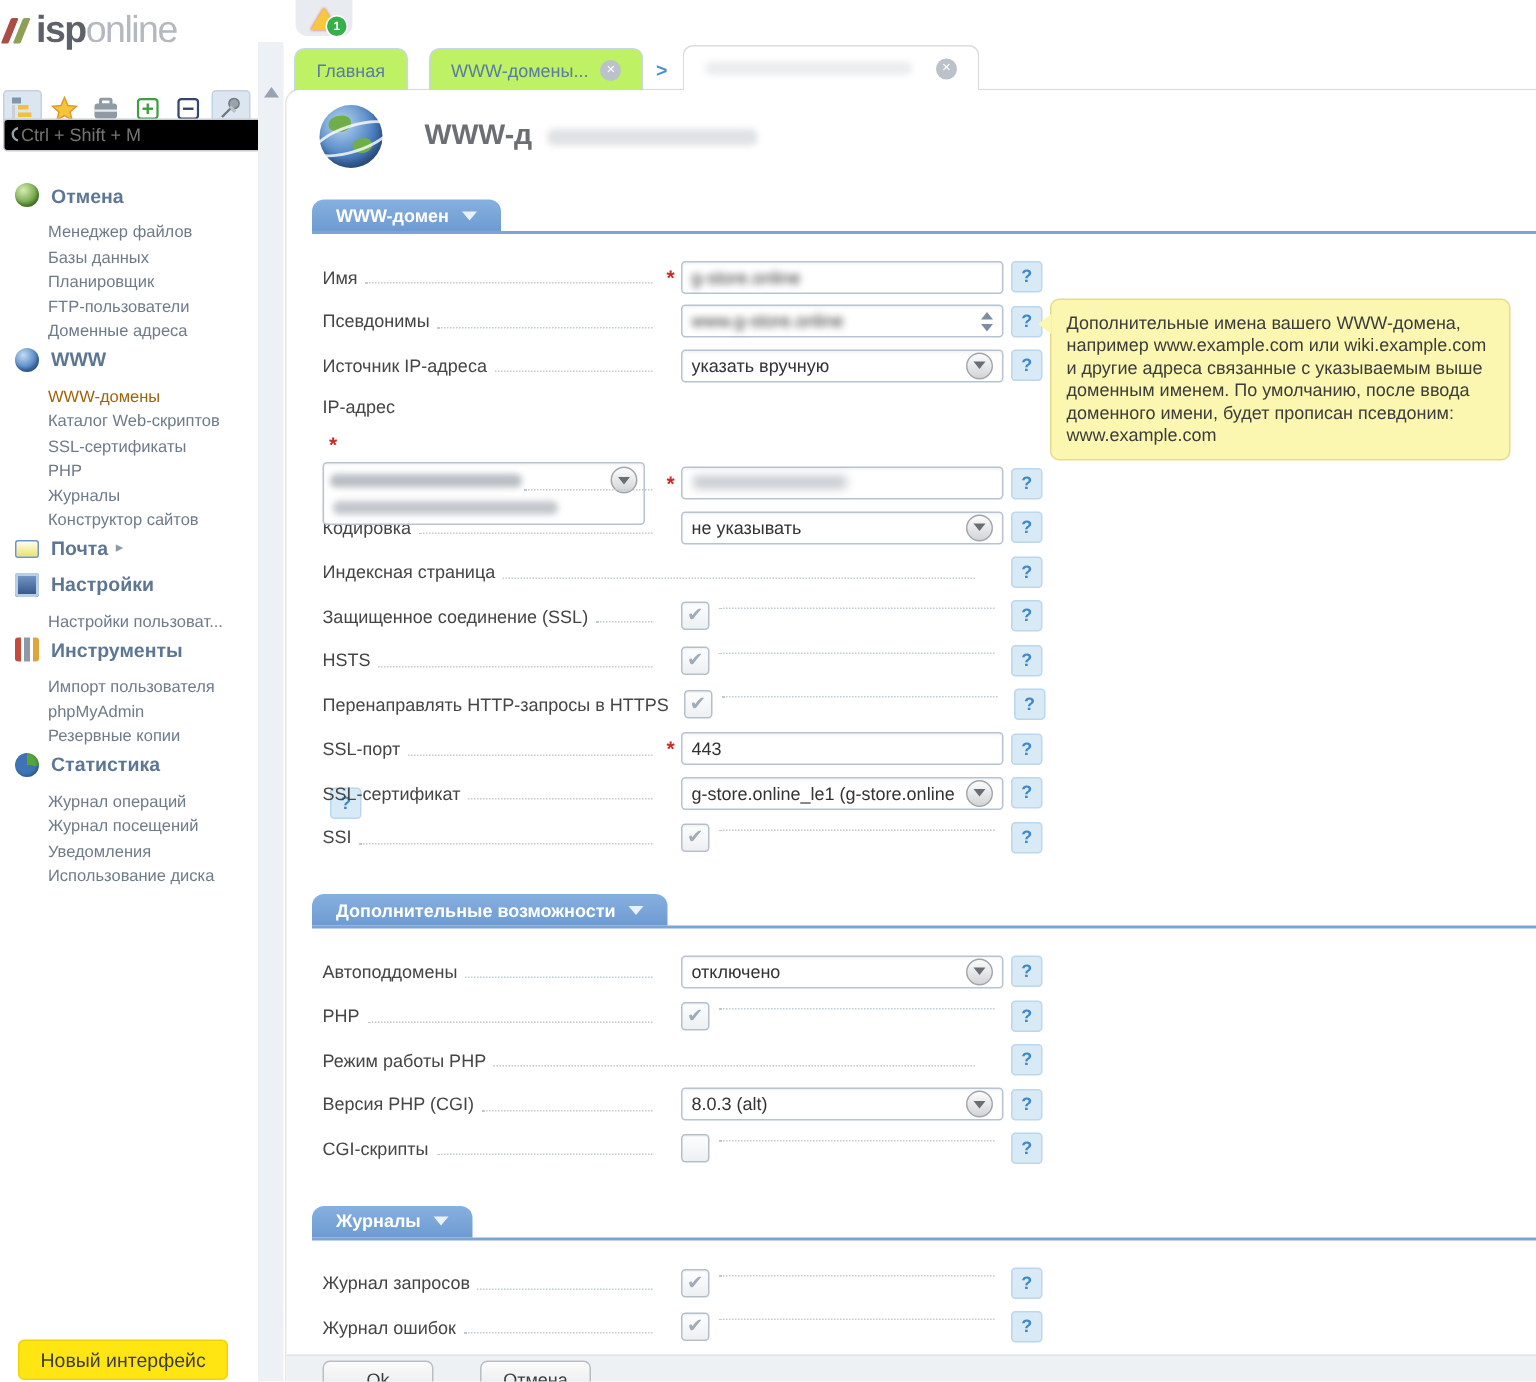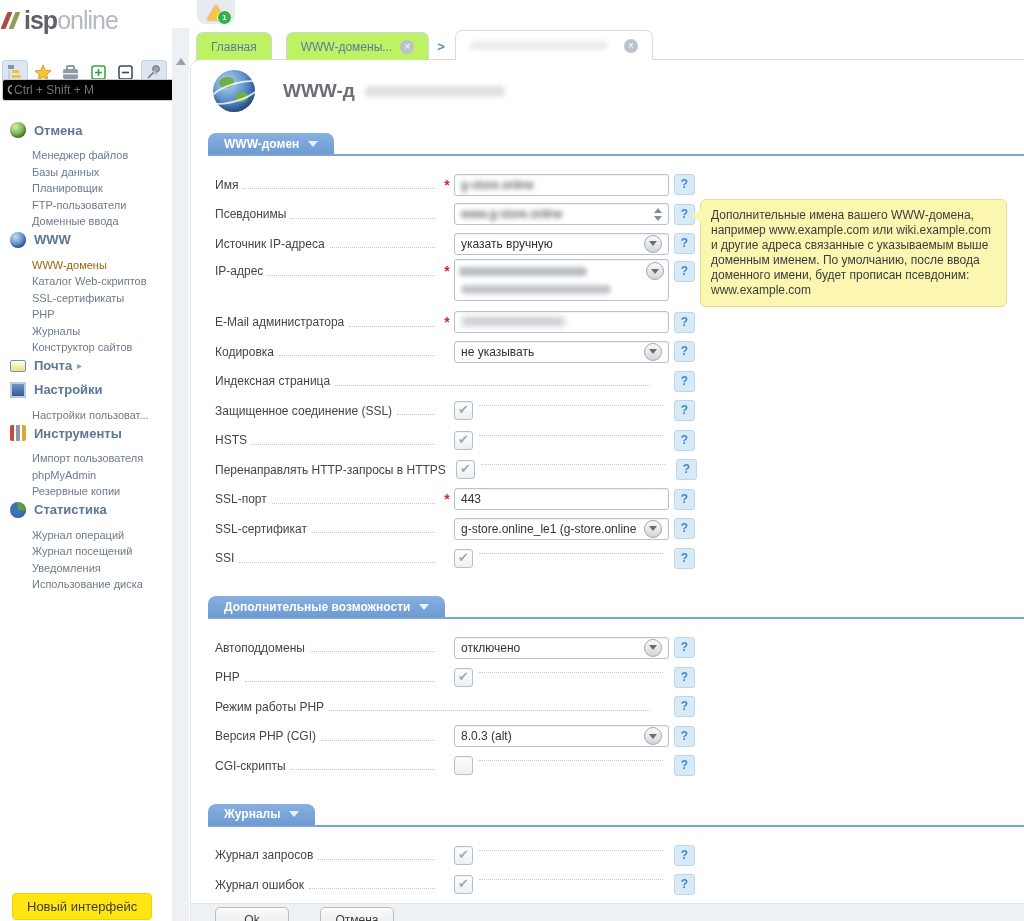--- a/index.html
+++ b/index.html
@@ -88,21 +88,21 @@
   .selbtn b{width:0;height:0;border-left:4px solid transparent;border-right:4px solid transparent;border-top:5px solid #696e74;}
   .box.two{height:42px;flex-direction:column;align-items:stretch;padding:2px 4px;cursor:pointer;}
   .box.two .l1{display:flex;align-items:center;height:19px;}
   .box.two .l2{display:flex;align-items:center;height:17px;padding-left:2px;}
   .sm1{width:128px;}
   .sm2{width:150px;opacity:.7;background:#a9afb6;}
   .sm-mail{width:104px;opacity:.8;}
   .cb{width:17px;height:17px;flex:0 0 17px;border:1px solid #b4bfca;border-radius:3px;background:linear-gradient(#fdfefe,#edf0f3);text-align:center;line-height:16px;font-size:13px;color:#9fabb6;cursor:pointer;box-shadow:inset 0 1px 1px rgba(0,0,0,.05);}
   .leader2{flex:1;border-bottom:1px dotted #bfc9d3;margin:0 6px;transform:translateY(4px);}
   .help{width:19px;height:19px;flex:0 0 19px;margin-left:5px;border:1px solid #bcd6ec;border-radius:3px;background:#d9eaf7;color:#3e87c8;font-weight:bold;text-align:center;line-height:18px;cursor:pointer;}
-  .row.tall{height:49px;align-items:flex-start;}
+  .row.tall{height:49px;align-items:flex-start;flex-direction:column;}
   .row.tall .rlabel,.row.tall .req{line-height:24px;}
   .row.tall .leader{transform:translateY(16px);}
   .row.tall .help{margin-top:2px;}
   
   .tooltip{position:absolute;left:700px;top:199px;width:307px;box-sizing:border-box;background:#fbf7b0;border:1px solid #e3dc8e;border-radius:6px;padding:8px 10px;color:#3c3c3c;font-size:12px;line-height:15px;z-index:8;}
   .tooltip:before{content:"";position:absolute;left:-9px;top:9px;border-top:7px solid transparent;border-bottom:7px solid transparent;border-right:9px solid #fbf7b0;}
   
   .footerband{position:absolute;left:191px;right:0;top:903px;height:18px;background:#eef1f4;border-top:1px solid #e0e4e9;z-index:3;}
   .btn{position:absolute;top:907px;height:26px;border:1px solid #b9bec4;border-radius:5px;background:linear-gradient(#fbfbfb,#e2e4e7);color:#3c3c3c;font-size:12px;text-align:center;line-height:24px;z-index:4;cursor:pointer;}
   .btn-ok{left:215px;width:72px;}
@@ -174,21 +174,21 @@
 
   <div class="menu">
       <div class="menu-header">
         <span class="micon home-globe-icon"></span>
         <span class="menu-title">Отмена</span>
       </div>
       <div class="menu-item">Менеджер файлов</div>
       <div class="menu-item">Базы данных</div>
       <div class="menu-item">Планировщик</div>
       <div class="menu-item">FTP-пользователи</div>
-      <div class="menu-item">Доменные ввода</div>
+      <div class="menu-item">Доменные адреса</div>
       <div class="menu-header">
         <span class="micon www-globe-icon"></span>
         <span class="menu-title">WWW</span>
       </div>
       <div class="menu-item active">WWW-домены</div>
       <div class="menu-item">Каталог Web-скриптов</div>
       <div class="menu-item">SSL-сертификаты</div>
       <div class="menu-item">PHP</div>
       <div class="menu-item">Журналы</div>
       <div class="menu-item">Конструктор сайтов</div>

